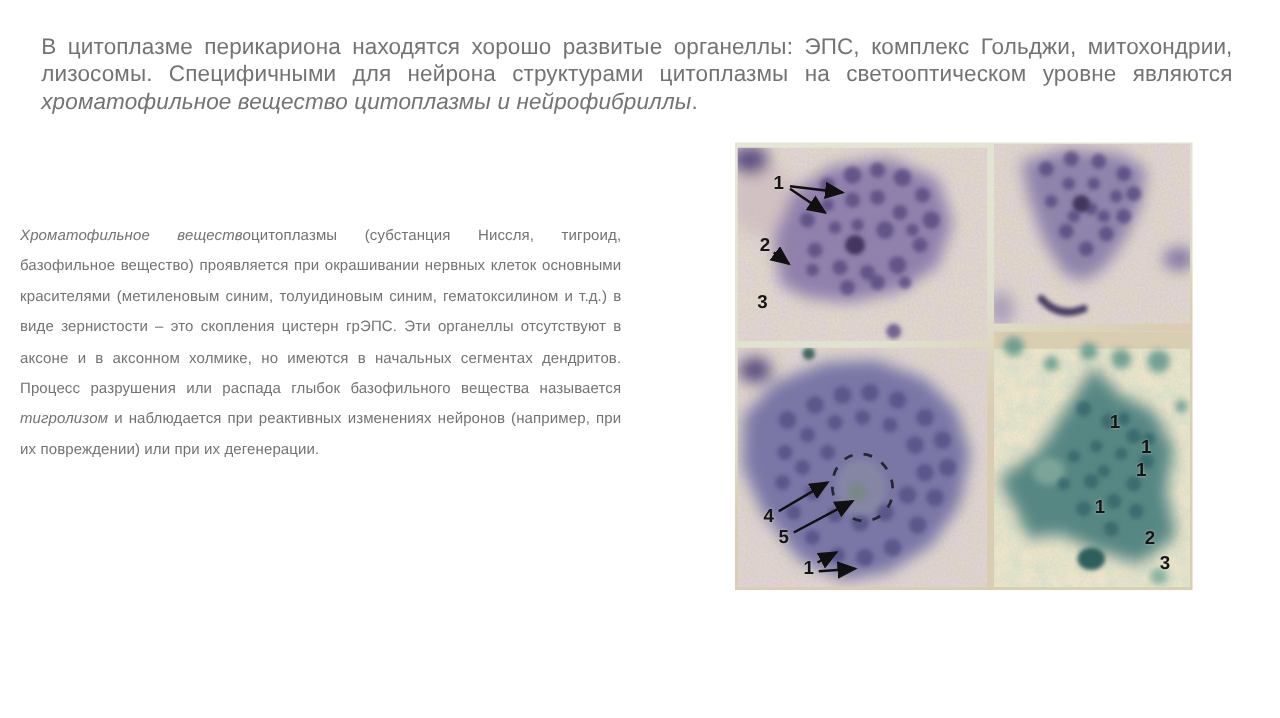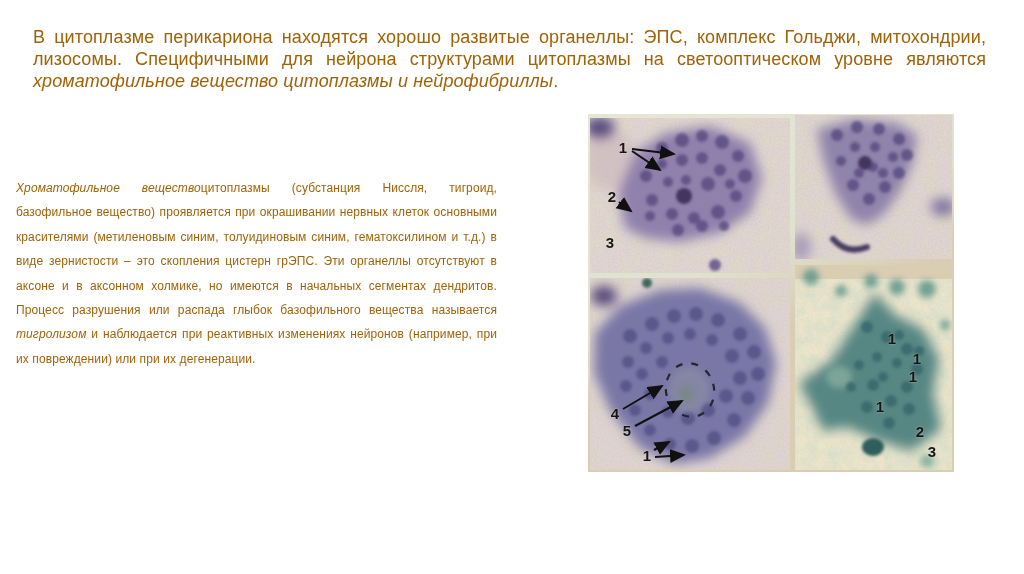--- a/index.html
+++ b/index.html
@@ -2,21 +2,21 @@
 <html><head>
 <meta charset="utf-8">
 <style>
   html,body{margin:0;padding:0;}
   body{
     width:1024px;height:574px;position:relative;overflow:hidden;
     background:#ffffff;
     font-family:"Liberation Sans", sans-serif;
   }
   .para{
-    position:absolute;margin:0;color:#a16207;text-align:justify;
+    position:absolute;margin:0;color:#737373;text-align:justify;
     letter-spacing:0.1px;
   }
   .para-top{left:33px;top:26px;width:953px;font-size:18px;line-height:22px;}
   .para-left{left:16px;top:176px;width:481px;font-size:12px;line-height:24.4px;}
   .run{font-style:normal;}
   .run-i{font-style:italic;}
 
   .figure{
     position:absolute;left:588px;top:114px;width:366px;height:358px;
     background:linear-gradient(155deg,#e4e7d5 0%,#dfe2cf 40%,#dacdb3 58%,#d9cdb2 100%);

